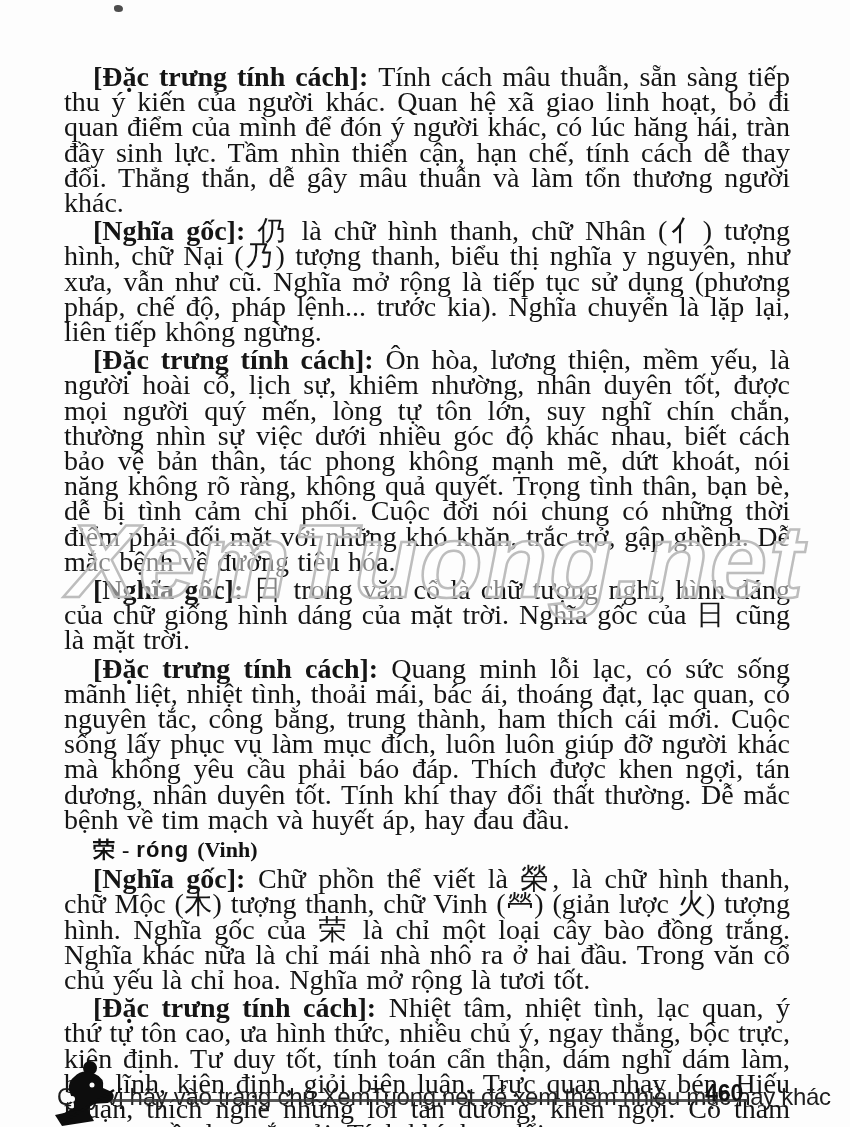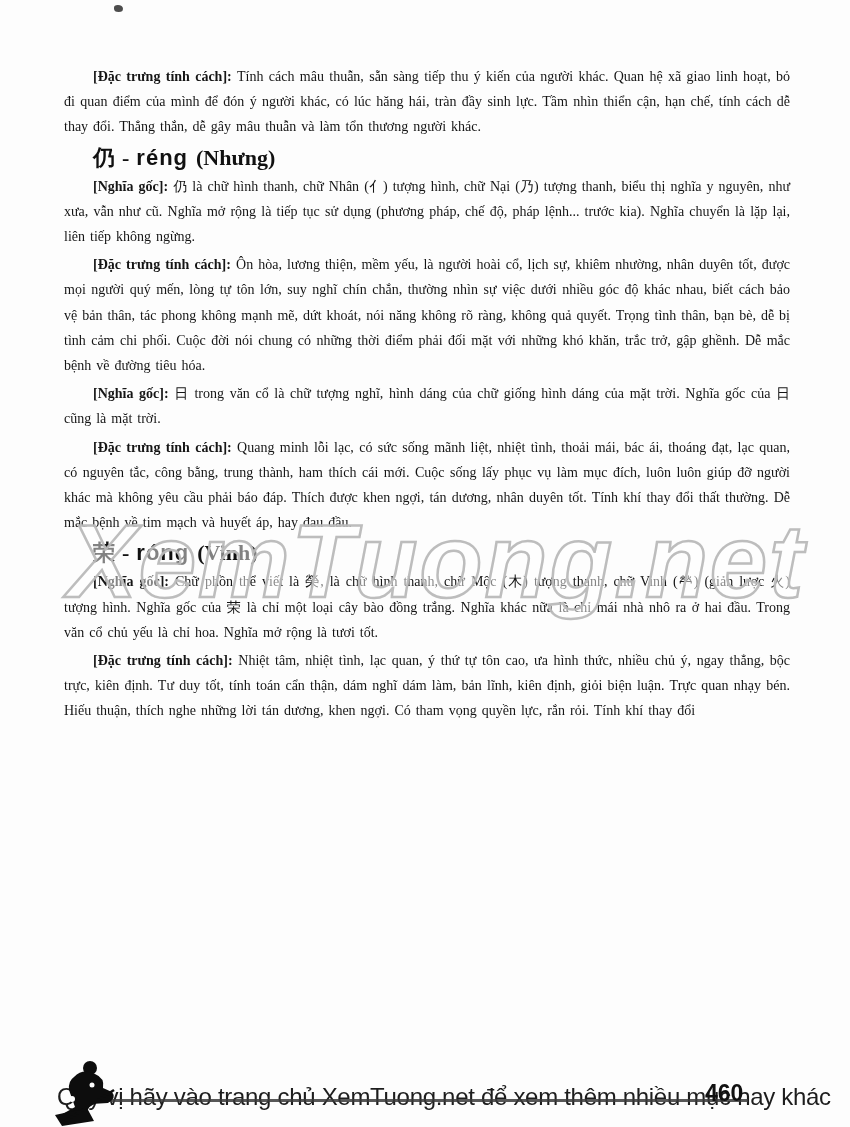--- a/index.html
+++ b/index.html
@@ -9,21 +9,21 @@
     font-family:"Liberation Serif",serif;
   }
   .speck{
     position:absolute;left:114px;top:5px;width:9px;height:7px;
     background:#2e2e2e;border-radius:45% 60% 50% 55%;opacity:.85;
   }
   .content{
     position:absolute;left:64px;right:60px;top:64px;z-index:1;color:#151515;
   }
   .para{
-    font-size:14px;line-height:25.2px;text-align:justify;text-indent:29px;
+    font-size:28px;line-height:25.2px;text-align:justify;text-indent:29px;
     margin:0 0 3px 0;word-spacing:1.5px;
   }
   .lead{font-weight:700;}
   .heading{
     margin:5px 0 3px 0;padding-left:29px;font-weight:700;font-size:22px;
     line-height:26px;color:#111;
   }
   .hanzi{font-size:22px;}
   .dash{margin:0 7px;}
   .pinyin{font-family:"Liberation Sans",sans-serif;letter-spacing:1px;}
@@ -54,21 +54,20 @@
 </style>
 </head>
 <body>
 
 <div class="speck"></div>
 
 <div class="content">
 
   <p class="para"><span class="lead">[Đặc trưng tính cách]: </span><span>Tính cách mâu thuẫn, sẵn sàng tiếp thu ý kiến của người khác. Quan hệ xã giao linh hoạt, bỏ đi quan điểm của mình để đón ý người khác, có lúc hăng hái, tràn đầy sinh lực. Tầm nhìn thiển cận, hạn chế, tính cách dễ thay đổi. Thẳng thắn, dễ gây mâu thuẫn và làm tổn thương người khác.</span></p>
 
-  <div class="heading"><span class="hanzi">仍</span><span class="dash">-</span><span class="pinyin">réng</span><span class="viet">(Nhưng)</span></div>
 
   <p class="para"><span class="lead">[Nghĩa gốc]: </span><span>仍 là chữ hình thanh, chữ Nhân (亻) tượng hình, chữ Nại (乃) tượng thanh, biểu thị nghĩa y nguyên, như xưa, vẫn như cũ. Nghĩa mở rộng là tiếp tục sử dụng (phương pháp, chế độ, pháp lệnh... trước kia). Nghĩa chuyển là lặp lại, liên tiếp không ngừng.</span></p>
 
   <p class="para"><span class="lead">[Đặc trưng tính cách]: </span><span>Ôn hòa, lương thiện, mềm yếu, là người hoài cổ, lịch sự, khiêm nhường, nhân duyên tốt, được mọi người quý mến, lòng tự tôn lớn, suy nghĩ chín chắn, thường nhìn sự việc dưới nhiều góc độ khác nhau, biết cách bảo vệ bản thân, tác phong không mạnh mẽ, dứt khoát, nói năng không rõ ràng, không quả quyết. Trọng tình thân, bạn bè, dễ bị tình cảm chi phối. Cuộc đời nói chung có những thời điểm phải đối mặt với những khó khăn, trắc trở, gập ghềnh. Dễ mắc bệnh về đường tiêu hóa.</span></p>
 
 
   <p class="para"><span class="lead">[Nghĩa gốc]: </span><span>日 trong văn cổ là chữ tượng nghĩ, hình dáng của chữ giống hình dáng của mặt trời. Nghĩa gốc của 日 cũng là mặt trời.</span></p>
 
   <p class="para"><span class="lead">[Đặc trưng tính cách]: </span><span>Quang minh lỗi lạc, có sức sống mãnh liệt, nhiệt tình, thoải mái, bác ái, thoáng đạt, lạc quan, có nguyên tắc, công bằng, trung thành, ham thích cái mới. Cuộc sống lấy phục vụ làm mục đích, luôn luôn giúp đỡ người khác mà không yêu cầu phải báo đáp. Thích được khen ngợi, tán dương, nhân duyên tốt. Tính khí thay đổi thất thường. Dễ mắc bệnh về tim mạch và huyết áp, hay đau đầu.</span></p>
 

